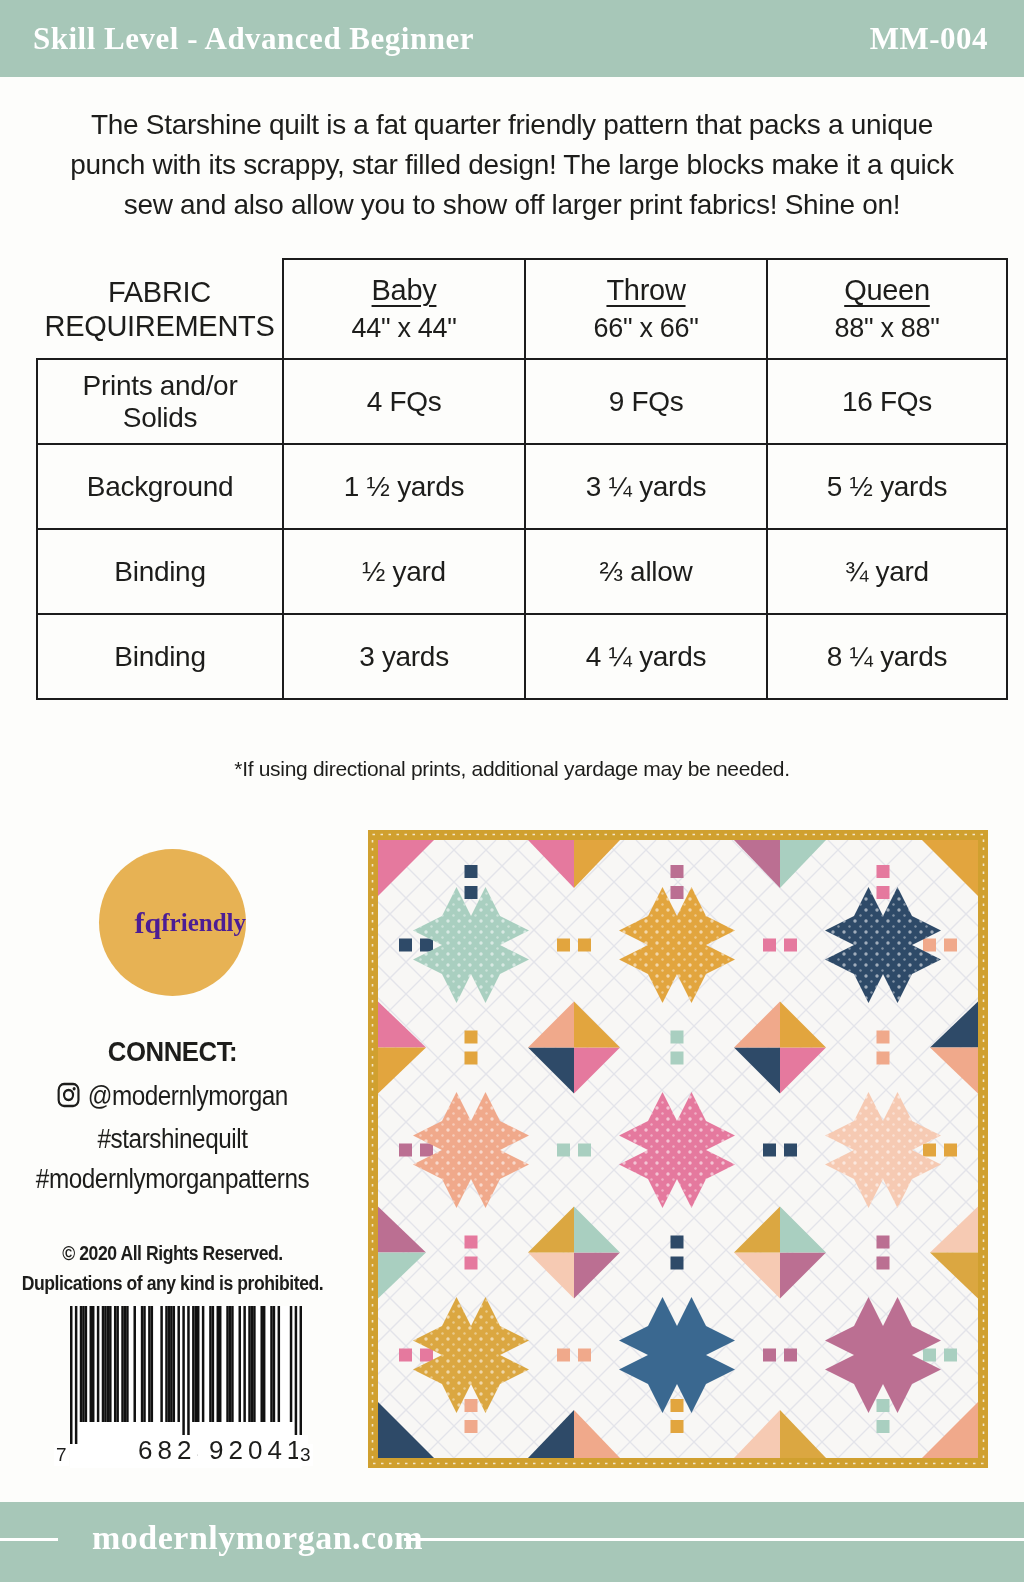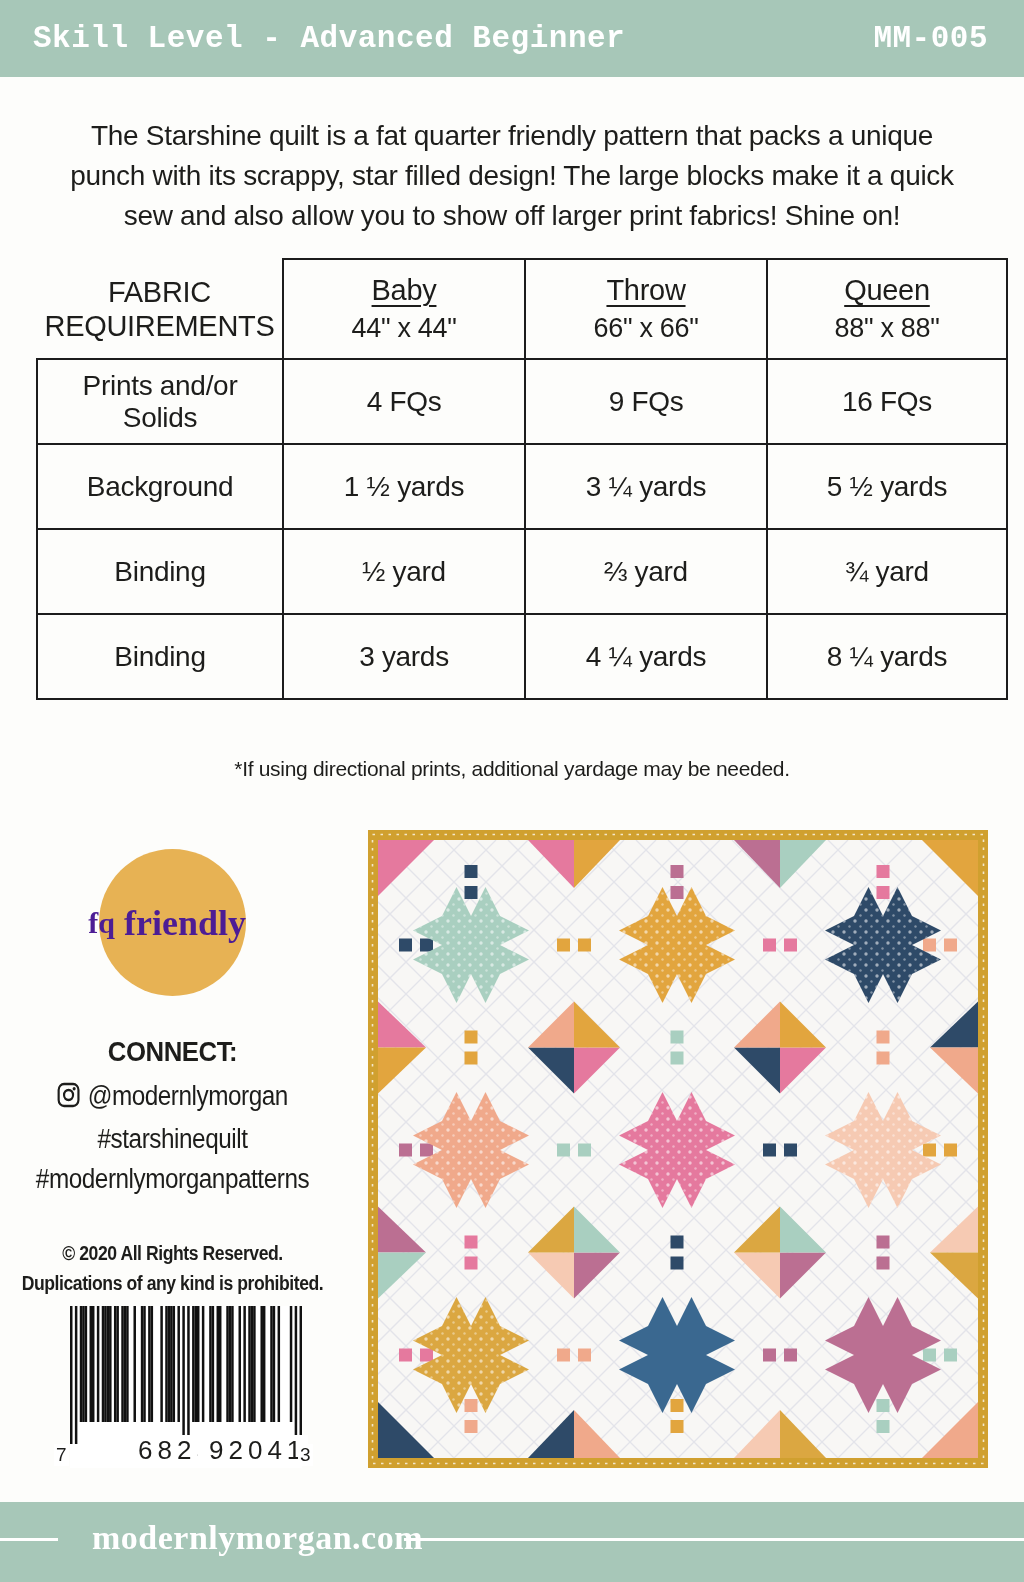--- a/index.html
+++ b/index.html
@@ -3,50 +3,50 @@
 <meta charset="utf-8">
 <style>
   html,body{margin:0;padding:0;background:#e9e9e9;}
   #page{position:relative;width:1024px;height:1582px;background:#fdfdfb;overflow:hidden;
         font-family:"Liberation Sans",sans-serif;color:#1d1d1b;margin:0 auto;}
 
   
   .banner{position:absolute;left:0;width:1024px;background:#a7c7b8;}
   #top-banner{top:0;height:77px;display:flex;align-items:center;justify-content:space-between;
               padding:0 36px 0 33px;box-sizing:border-box;}
-  #top-banner span{font-family:Liberation Mono, monospace;font-weight:bold;font-size:31px;color:#ffffff;letter-spacing:.5px;}
+  #top-banner span{font-family:Liberation Serif, serif;font-weight:bold;font-size:31px;color:#ffffff;letter-spacing:.5px;}
   #bottom-banner{top:1502px;height:80px;}
   .footer-line{position:absolute;top:36px;height:3px;background:#ffffff;}
   #footer-line-left{left:0;width:58px;}
   #footer-line-right{left:404px;right:0;}
   #website{position:absolute;left:92px;top:17px;font-family:"Liberation Serif",serif;
            font-weight:bold;font-size:34px;color:#ffffff;letter-spacing:.5px;}
 
   
-  #description{position:absolute;top:116px;left:0;width:1024px;text-align:center;
+  #description{position:absolute;top:105px;left:0;width:1024px;text-align:center;
                font-size:28px;line-height:40px;letter-spacing:-0.3px;}
 
   
   #fabric-table{position:absolute;left:36px;top:258px;border-collapse:collapse;table-layout:fixed;}
   #fabric-table td,#fabric-table th{border:2px solid #1c1c1c;text-align:center;vertical-align:middle;
         font-weight:normal;font-size:28px;letter-spacing:-0.3px;padding:0;}
   #fabric-table .corner{border:none;font-size:29px;line-height:34px;}
   #fabric-table tr.hdr{height:100px;}
   #fabric-table tr.r{height:85px;}
   .col-name{display:block;font-size:29px;text-decoration:underline;text-underline-offset:5px;
             text-decoration-thickness:2px;margin-bottom:6px;}
   .col-size{display:block;font-size:27px;}
   #footnote{position:absolute;top:757px;left:0;width:1024px;text-align:center;font-size:21px;letter-spacing:-0.3px;}
 
   
   #badge{position:absolute;left:99px;top:849px;width:147px;height:147px;border-radius:50%;
          display:flex;flex-direction:row;align-items:center;justify-content:flex-end;
          font-family:"Liberation Serif",serif;font-weight:bold;color:#4c1d95;}
   #badge .b1{font-size:30px;line-height:30px;}
-  #badge .b2{font-size:36px;line-height:36px;margin-left:9px;}
+  #badge .b2{font-size:25px;line-height:36px;}
 
   
   #connect{position:absolute;left:0;top:1036px;width:345px;text-align:center;}
   #connect .c-title{font-size:28px;font-weight:bold;letter-spacing:-0.5px;margin-bottom:8px;transform:scaleX(.92);}
   #connect .c-line{font-size:27px;line-height:40px;letter-spacing:-0.5px;transform:scaleX(.9);white-space:nowrap;}
   .ig{display:inline-block;vertical-align:-3px;margin-right:8px;}
 
   
   #copyright{position:absolute;left:0;top:1238px;width:345px;text-align:center;
              font-size:20px;font-weight:bold;line-height:30px;letter-spacing:-0.5px;transform:scaleX(.88);}
@@ -60,21 +60,21 @@
   
   #quilt{position:absolute;left:368px;top:830px;width:620px;height:638px;}
 </style>
 </head>
 <body>
 
 <div id="page">
 
   <div id="top-banner" class="banner" style="background: rgb(167, 199, 184);">
     <span>Skill Level - Advanced Beginner</span>
-    <span>MM-005</span>
+    <span>MM-004</span>
   </div>
 
   <div id="description">
     <div>The Starshine quilt is a fat quarter friendly pattern that packs a unique</div>
     <div>punch with its scrappy, star filled design!  The large blocks make it a quick</div>
     <div>sew and also allow you to show off larger print fabrics!  Shine on!</div>
   </div>
 
   <table id="fabric-table">
     <colgroup>
@@ -110,21 +110,21 @@
     </tr>
     <tr class="r">
       <td>Background</td>
       <td>1 ½ yards</td>
       <td>3 ¼ yards</td>
       <td>5 ½ yards</td>
     </tr>
     <tr class="r">
       <td>Binding</td>
       <td>½ yard</td>
-      <td>⅔ yard</td>
+      <td>⅔ allow</td>
       <td>¾ yard</td>
     </tr>
     <tr class="r">
       <td>Binding</td>
       <td>3 yards</td>
       <td>4 ¼ yards</td>
       <td>8 ¼ yards</td>
     </tr>
   </tbody>
     </table>

